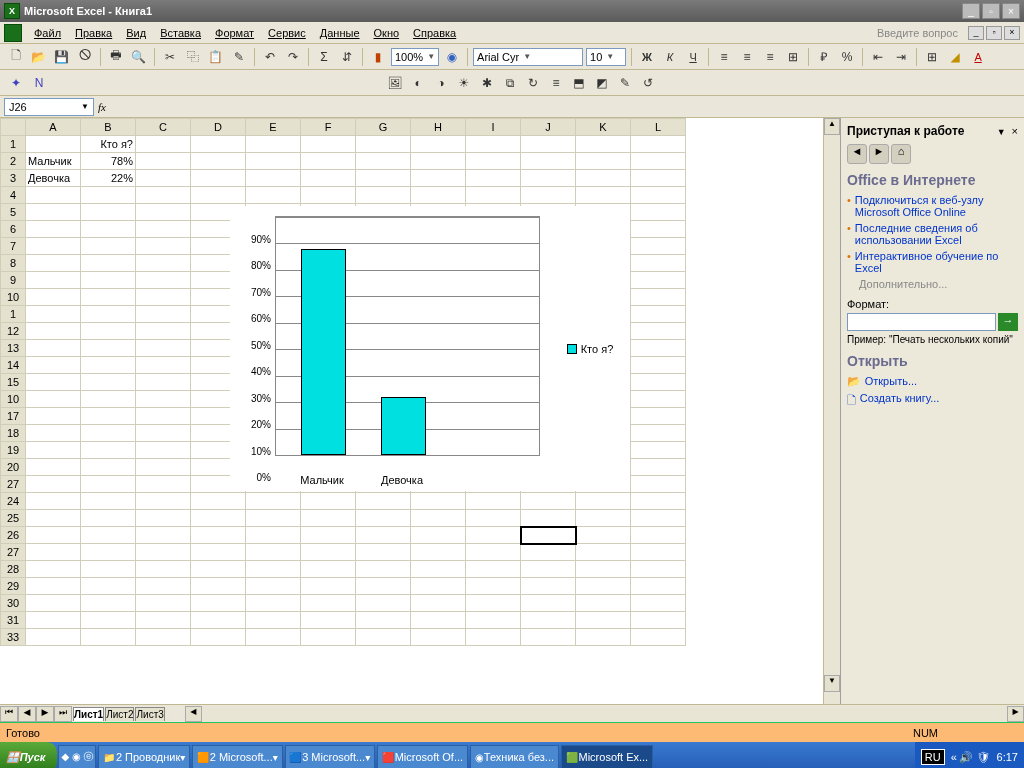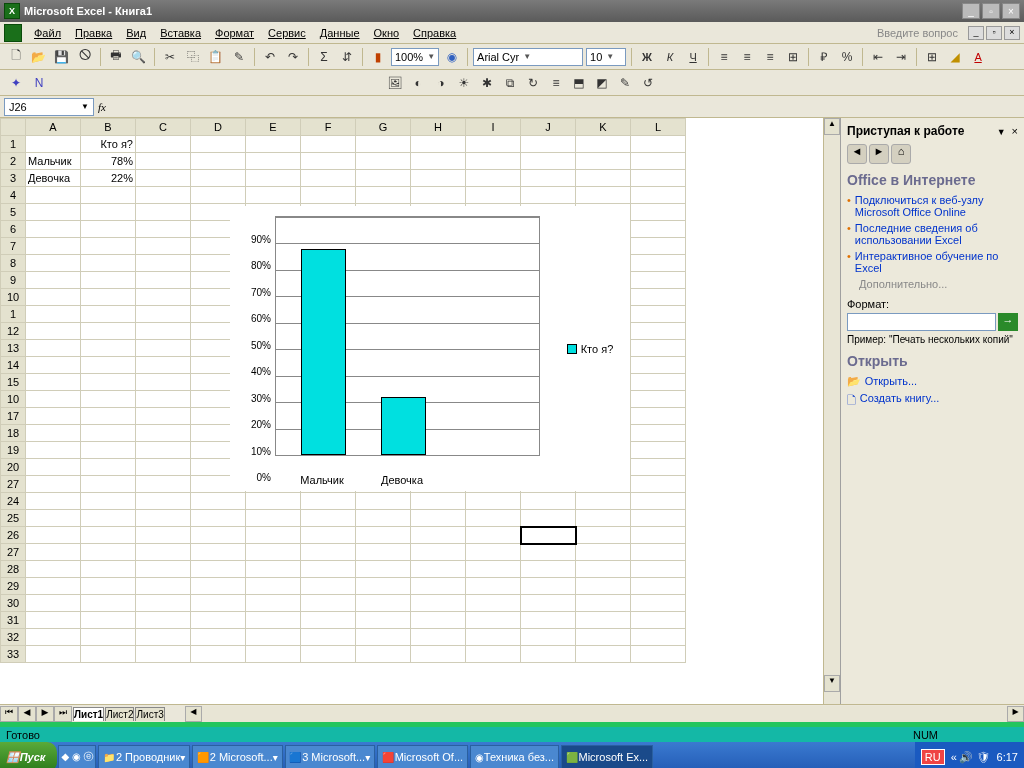--- a/index.html
+++ b/index.html
@@ -60,21 +60,21 @@
 .tpsearch .go { width:20px; height:18px; background:#2a8a2a; color:#fff; text-align:center; font-weight:bold; }
 .tphint { font-size:10px; margin:3px 0 8px; }
 .tabrow { background:#eae7da; height:18px; display:flex; align-items:center; border-top:1px solid #c0b890; }
 .tabnav { display:flex; }
 .tabnav .nv { width:18px; height:16px; background:#e4e2cf; border:1px solid #aaa; text-align:center; font-size:9px; }
 .shtab { padding:1px 0; background:#fff; border:1px solid #888; border-bottom:none; font-size:10px; margin-left:1px; font-weight:bold; }
 .shtab.inact { background:#e4e2cf; font-weight:normal; }
 .hscroll { flex:1; margin-left:20px; display:flex; }
 .hscroll .sbtn { width:17px; height:16px; background:#e4e2cf; border:1px solid #aaa; text-align:center; font-size:8px; }
 .hscroll .tr { flex:1; background:#e8e5d5; }
-.status { background:#14b8a6; height:20px; display:flex; align-items:center; padding:0 6px; font-size:10px; border-top:5px solid #22c55e; justify-content:space-between; }
+.status { background:#fdba74; height:20px; display:flex; align-items:center; padding:0 6px; font-size:10px; border-top:1px solid #22c55e; justify-content:space-between; }
 .taskbar { background:linear-gradient(#3a7ad0,#235bb5); height:30px; display:flex; align-items:center; padding:0; }
 .startbtn { background:linear-gradient(#5aaa3a,#2a7a1a); height:30px; padding:0 12px 0 6px; display:flex; align-items:center; color:#fff; font-weight:bold; font-style:italic; border-radius:0 10px 10px 0; }
 .tbitem { background:#4a88d0; border:1px solid #2a60a0; height:24px; margin:0 1px; padding:0 4px; display:flex; align-items:center; color:#fff; font-size:10px; }
 .tbitem.act { background:#1a4a8a; }
 .tray { margin-left:auto; background:#1a5ac0; height:30px; display:flex; align-items:center; padding:0 6px; color:#fff; gap:6px; }
 </style>
 </head>
 <body>
 
 <div class="titlebar">
@@ -631,35 +631,20 @@
             <td class=""></td>
             <td class=""></td>
             <td class=""></td>
             <td class=""></td>
             <td class=""></td>
             <td class=""></td>
             <td class=""></td>
           </tr>
           <tr>
             <th class="rowh">31</th>
-            <td class=""></td>
-            <td class=""></td>
-            <td class=""></td>
-            <td class=""></td>
-            <td class=""></td>
-            <td class=""></td>
-            <td class=""></td>
-            <td class=""></td>
-            <td class=""></td>
-            <td class=""></td>
-            <td class=""></td>
-            <td class=""></td>
-          </tr>
-          <tr>
-            <th class="rowh">32</th>
             <td class=""></td>
             <td class=""></td>
             <td class=""></td>
             <td class=""></td>
             <td class=""></td>
             <td class=""></td>
             <td class=""></td>
             <td class=""></td>
             <td class=""></td>
             <td class=""></td>
@@ -790,17 +775,17 @@
 <div class="taskbar">
   <div class="startbtn">🪟 <span>Пуск</span></div>
   <div class="tbitem" style="padding:0 2px">◆ ◉ ⓔ</div>
   <div class="tbitem">📁 <span>2 Проводник</span> ▾</div>
   <div class="tbitem">🟧 <span>2 Microsoft...</span> ▾</div>
   <div class="tbitem">🟦 <span>3 Microsoft...</span> ▾</div>
   <div class="tbitem">🟥 <span>Microsoft Of...</span></div>
   <div class="tbitem">◉ <span>Техника без...</span></div>
   <div class="tbitem act">🟩 <span>Microsoft Ex...</span></div>
   <div class="tray">
-    <span style="background:#ef4444;padding:1px 3px;border:1px solid #fff">RU</span>
+    <span style="background:#000000;padding:1px 3px;border:1px solid #fff">RU</span>
     <span>« 🔊 🛡</span>
     <span>6:17</span>
   </div>
 </div>
 
 </body></html>

